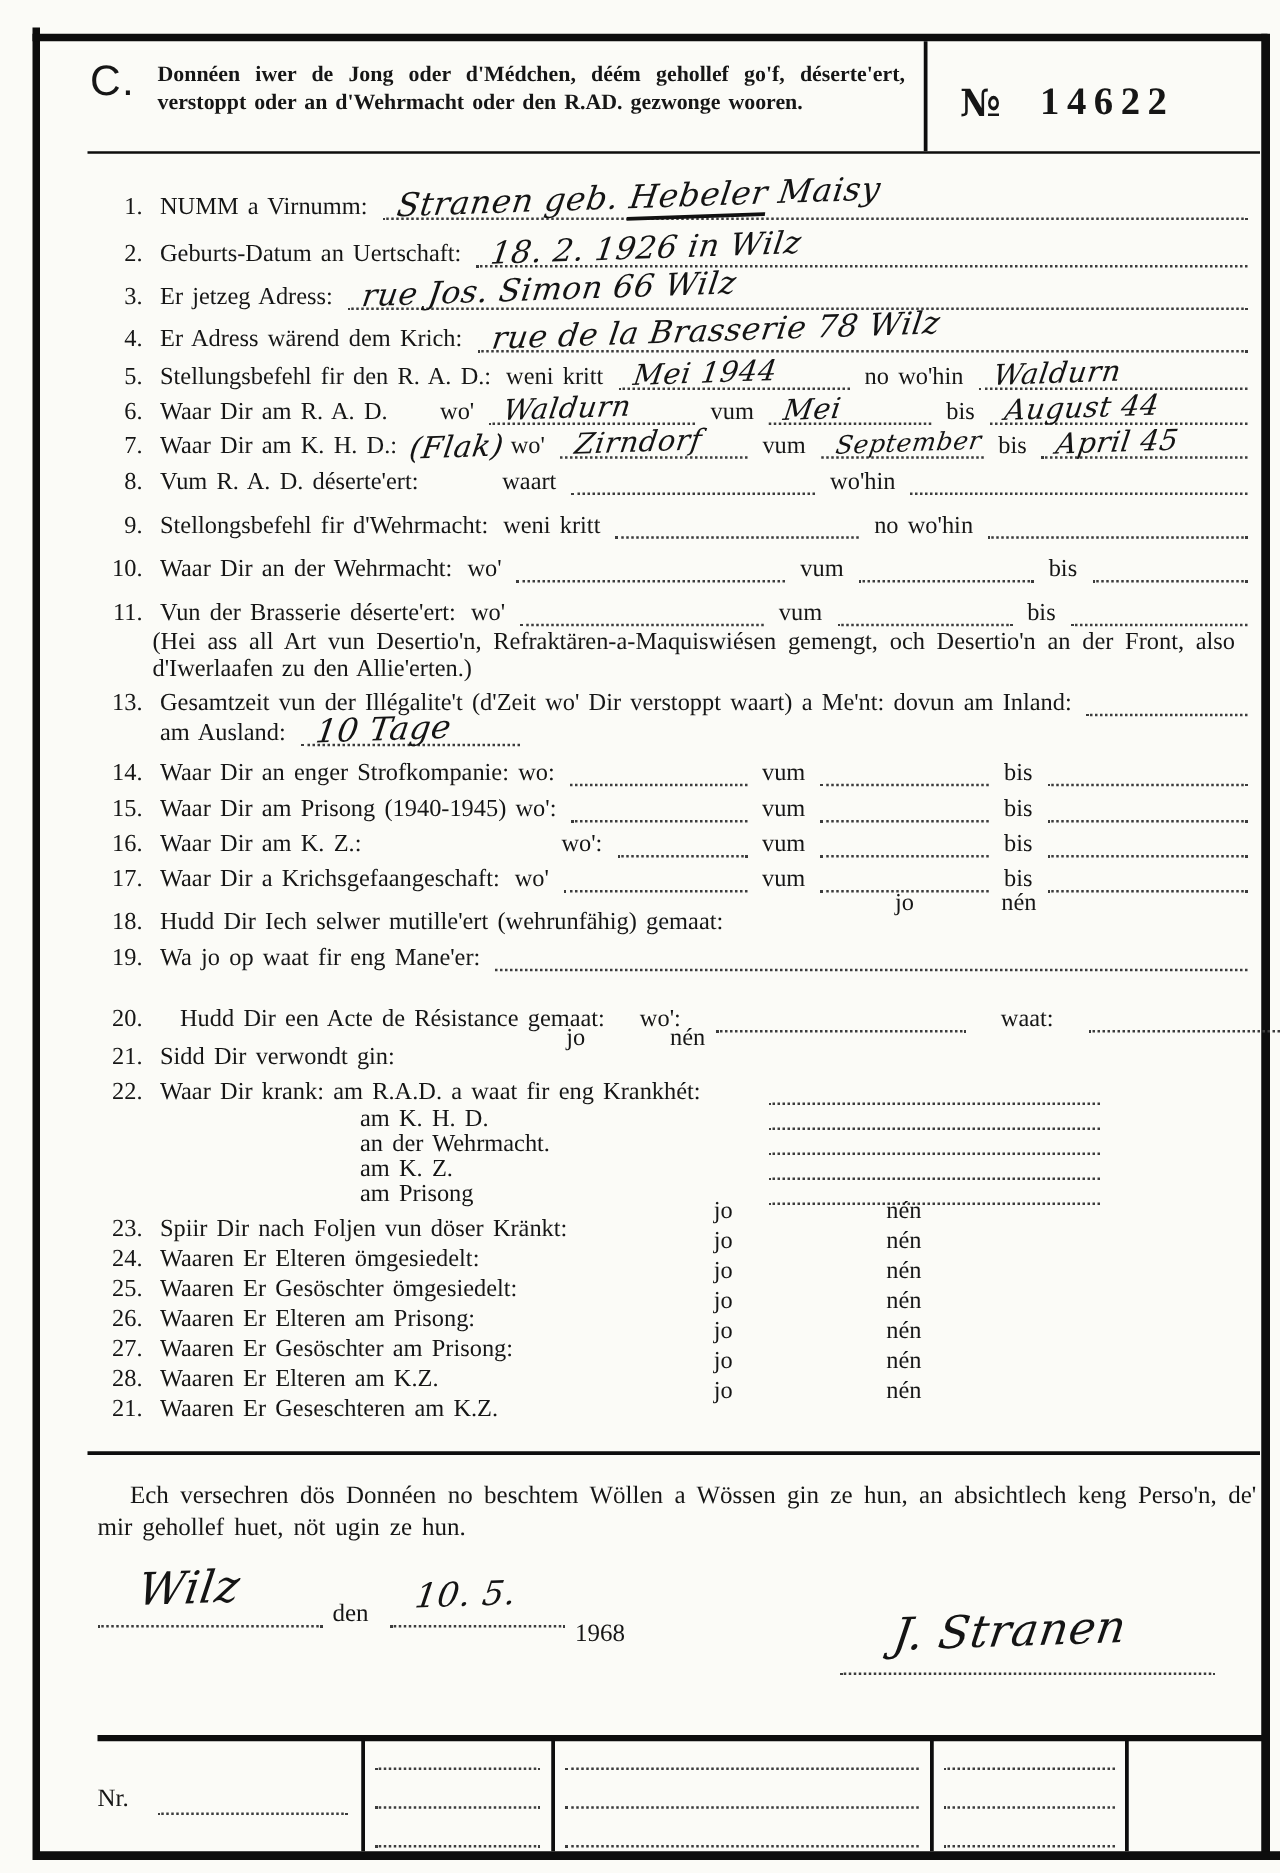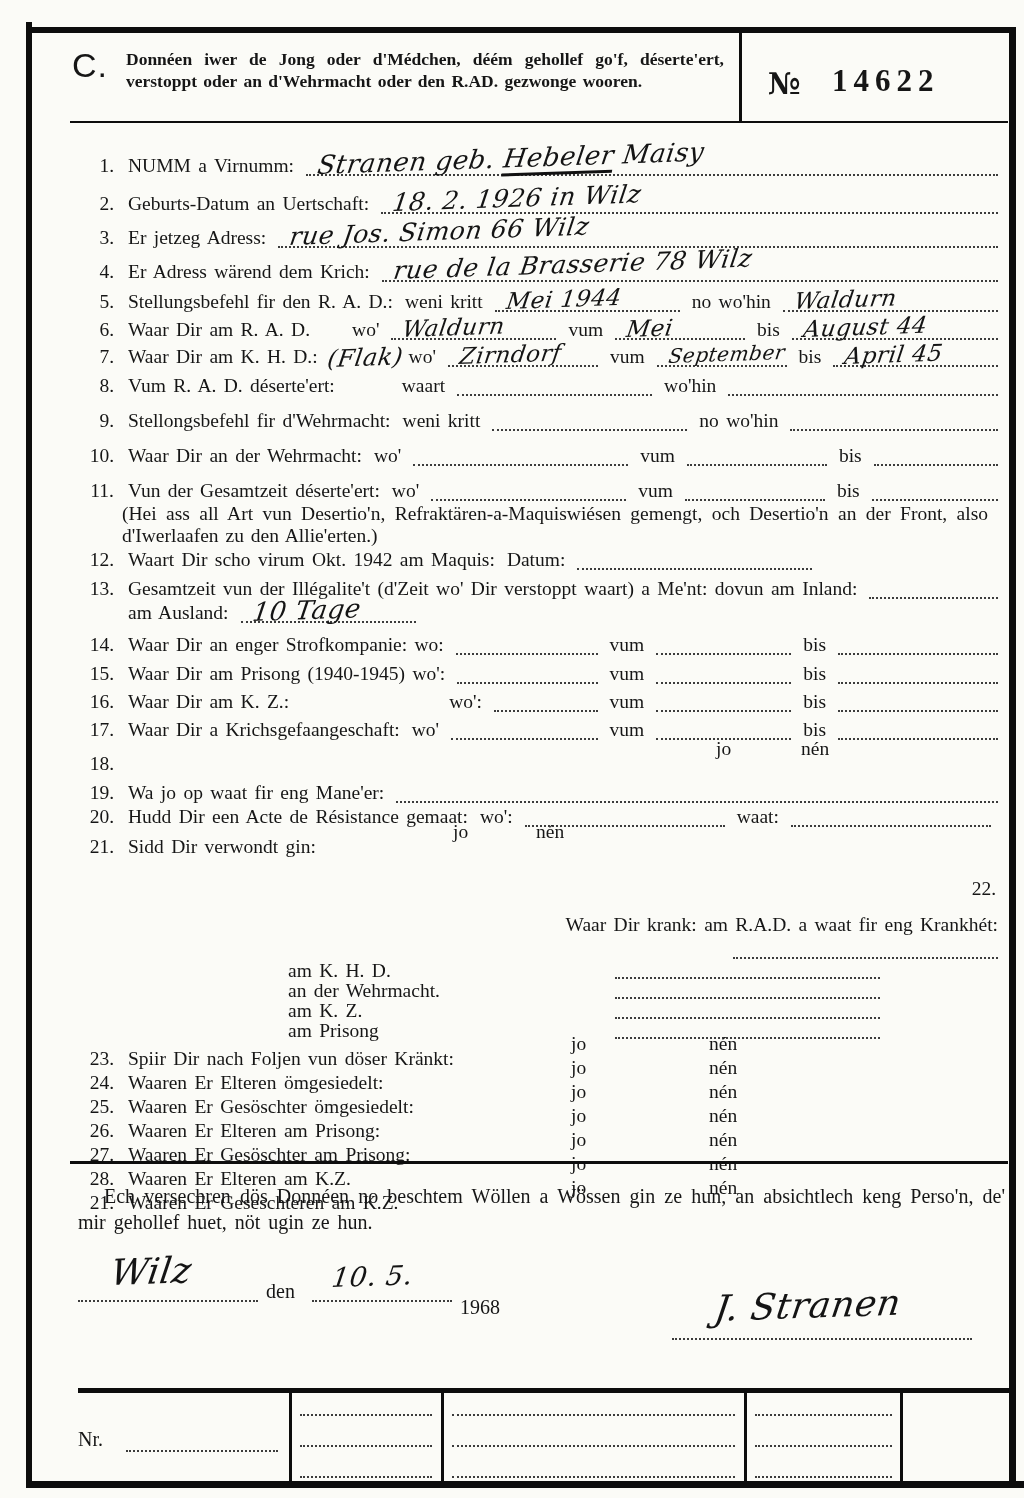--- a/index.html
+++ b/index.html
@@ -160,37 +160,30 @@
       <span class="pt">Waar Dir an der Wehrmacht:</span>
       <span class="pt">wo'</span>
       <span class="fl" style="width: 215px; flex: 0 0 auto;"></span>
       <span class="pt">vum</span>
       <span class="fl" style="width: 140px; flex: 0 0 auto;"></span>
       <span class="pt">bis</span>
       <span class="fl" style="flex: 1 1 40px;"></span>
     </div>
     <div class="row" style="margin-top: 11px;">
       <span class="num">11.</span>
-      <span class="pt">Vun der Gesamtzeit déserte'ert:</span>
+      <span class="pt">Vun der Brasserie déserte'ert:</span>
       <span class="pt">wo'</span>
       <span class="fl" style="width: 195px; flex: 0 0 auto;"></span>
       <span class="pt">vum</span>
       <span class="fl" style="width: 140px; flex: 0 0 auto;"></span>
       <span class="pt">bis</span>
       <span class="fl" style="flex: 1 1 40px;"></span>
     </div>
     <div class="row note" style="margin-top: 0px; font-family: Liberation Serif, serif;">
       <span class="pt">(Hei ass all Art vun Desertio'n, Refraktären-a-Maquiswiésen gemengt, och Desertio'n an der Front, also d'Iwerlaafen zu den Allie'erten.)</span>
-    </div>
-    <div class="row" style="margin-top: 2px;">
-      <span class="num">12.</span>
-      <span class="pt">Waart Dir scho virum Okt. 1942 am Maquis:</span>
-      <span class="pt">Datum:</span>
-      <span class="fl" style="width: 235px; flex: 0 0 auto;"></span>
-      <span class="spc" style="flex: 1 1 auto;"></span>
     </div>
     <div class="row" style="margin-top: 5px;">
       <span class="num">13.</span>
       <span class="pt">Gesamtzeit vun der Illégalite't (d'Zeit wo' Dir verstoppt waart) a Me'nt: dovun am Inland:</span>
       <span class="fl" style="flex: 1 1 40px;"></span>
     </div>
     <div class="row" style="margin-top: 0px;">
       <span class="num"></span>
       <span class="pt">am Ausland:</span>
       <span class="fl" style="width: 175px; flex: 0 0 auto;">
@@ -232,44 +225,45 @@
       <span class="pt">Waar Dir a Krichsgefaangeschaft:</span>
       <span class="pt">wo'</span>
       <span class="fl" style="flex: 1 1 40px;"></span>
       <span class="pt">vum</span>
       <span class="fl" style="width: 135px; flex: 0 0 auto;"></span>
       <span class="pt">bis</span>
       <span class="fl" style="width: 160px; flex: 0 0 auto;"></span>
     </div>
     <div class="row" style="margin-top: 10px;">
       <span class="num">18.</span>
+      <span class="pt">Hudd Dir Iech selwer mutille'ert (wehrunfähig) gemaat:</span>
       <span class="choice pt" style="left: 632px;">jo</span>
       <span class="choice pt" style="left: 717px;">nén</span>
     </div>
     <div class="row" style="margin-top: 5px;">
       <span class="num">19.</span>
       <span class="pt">Wa jo op waat fir eng Mane'er:</span>
       <span class="fl" style="flex: 1 1 40px;"></span>
     </div>
-    <div class="row" style="margin-top: 0;">
+    <div class="row" style="margin-top: 25px; gap: 16px;">
       <span class="num">20.</span>
       <span class="pt">Hudd Dir een Acte de Résistance gemaat:</span>
       <span class="pt">wo':</span>
       <span class="fl" style="width: 200px; flex: 0 0 auto;"></span>
       <span class="pt">waat:</span>
       <span class="fl" style="width: 200px; flex: 0 0 auto;"></span>
       <span class="spc" style="flex: 1 1 auto;"></span>
     </div>
     <div class="row" style="margin-top: 6px;">
       <span class="num">21.</span>
       <span class="pt">Sidd Dir verwondt gin:</span>
       <span class="choice pt" style="left: 369px;">jo</span>
       <span class="choice pt" style="left: 452px;">nén</span>
     </div>
-    <div class="row" style="margin-top: 18px; flex-direction: column;">
+    <div class="row" style="margin-top: 4px;">
       <span class="num">22.</span>
       <span class="pt">Waar Dir krank: am R.A.D. a waat fir eng Krankhét:</span>
       <span class="spc" style="flex: 1 1 auto;"></span>
       <span class="fl" style="width: 265px; flex: 0 0 auto;"></span>
       <span class="spc" style="width: 118px; flex: 0 0 auto;"></span>
     </div>
     <div class="row sub" style="margin-top: 0px;">
       <span class="num"></span>
       <span class="spc" style="width: 160px; flex: 0 0 auto;"></span>
       <span class="pt">am K. H. D.</span>

